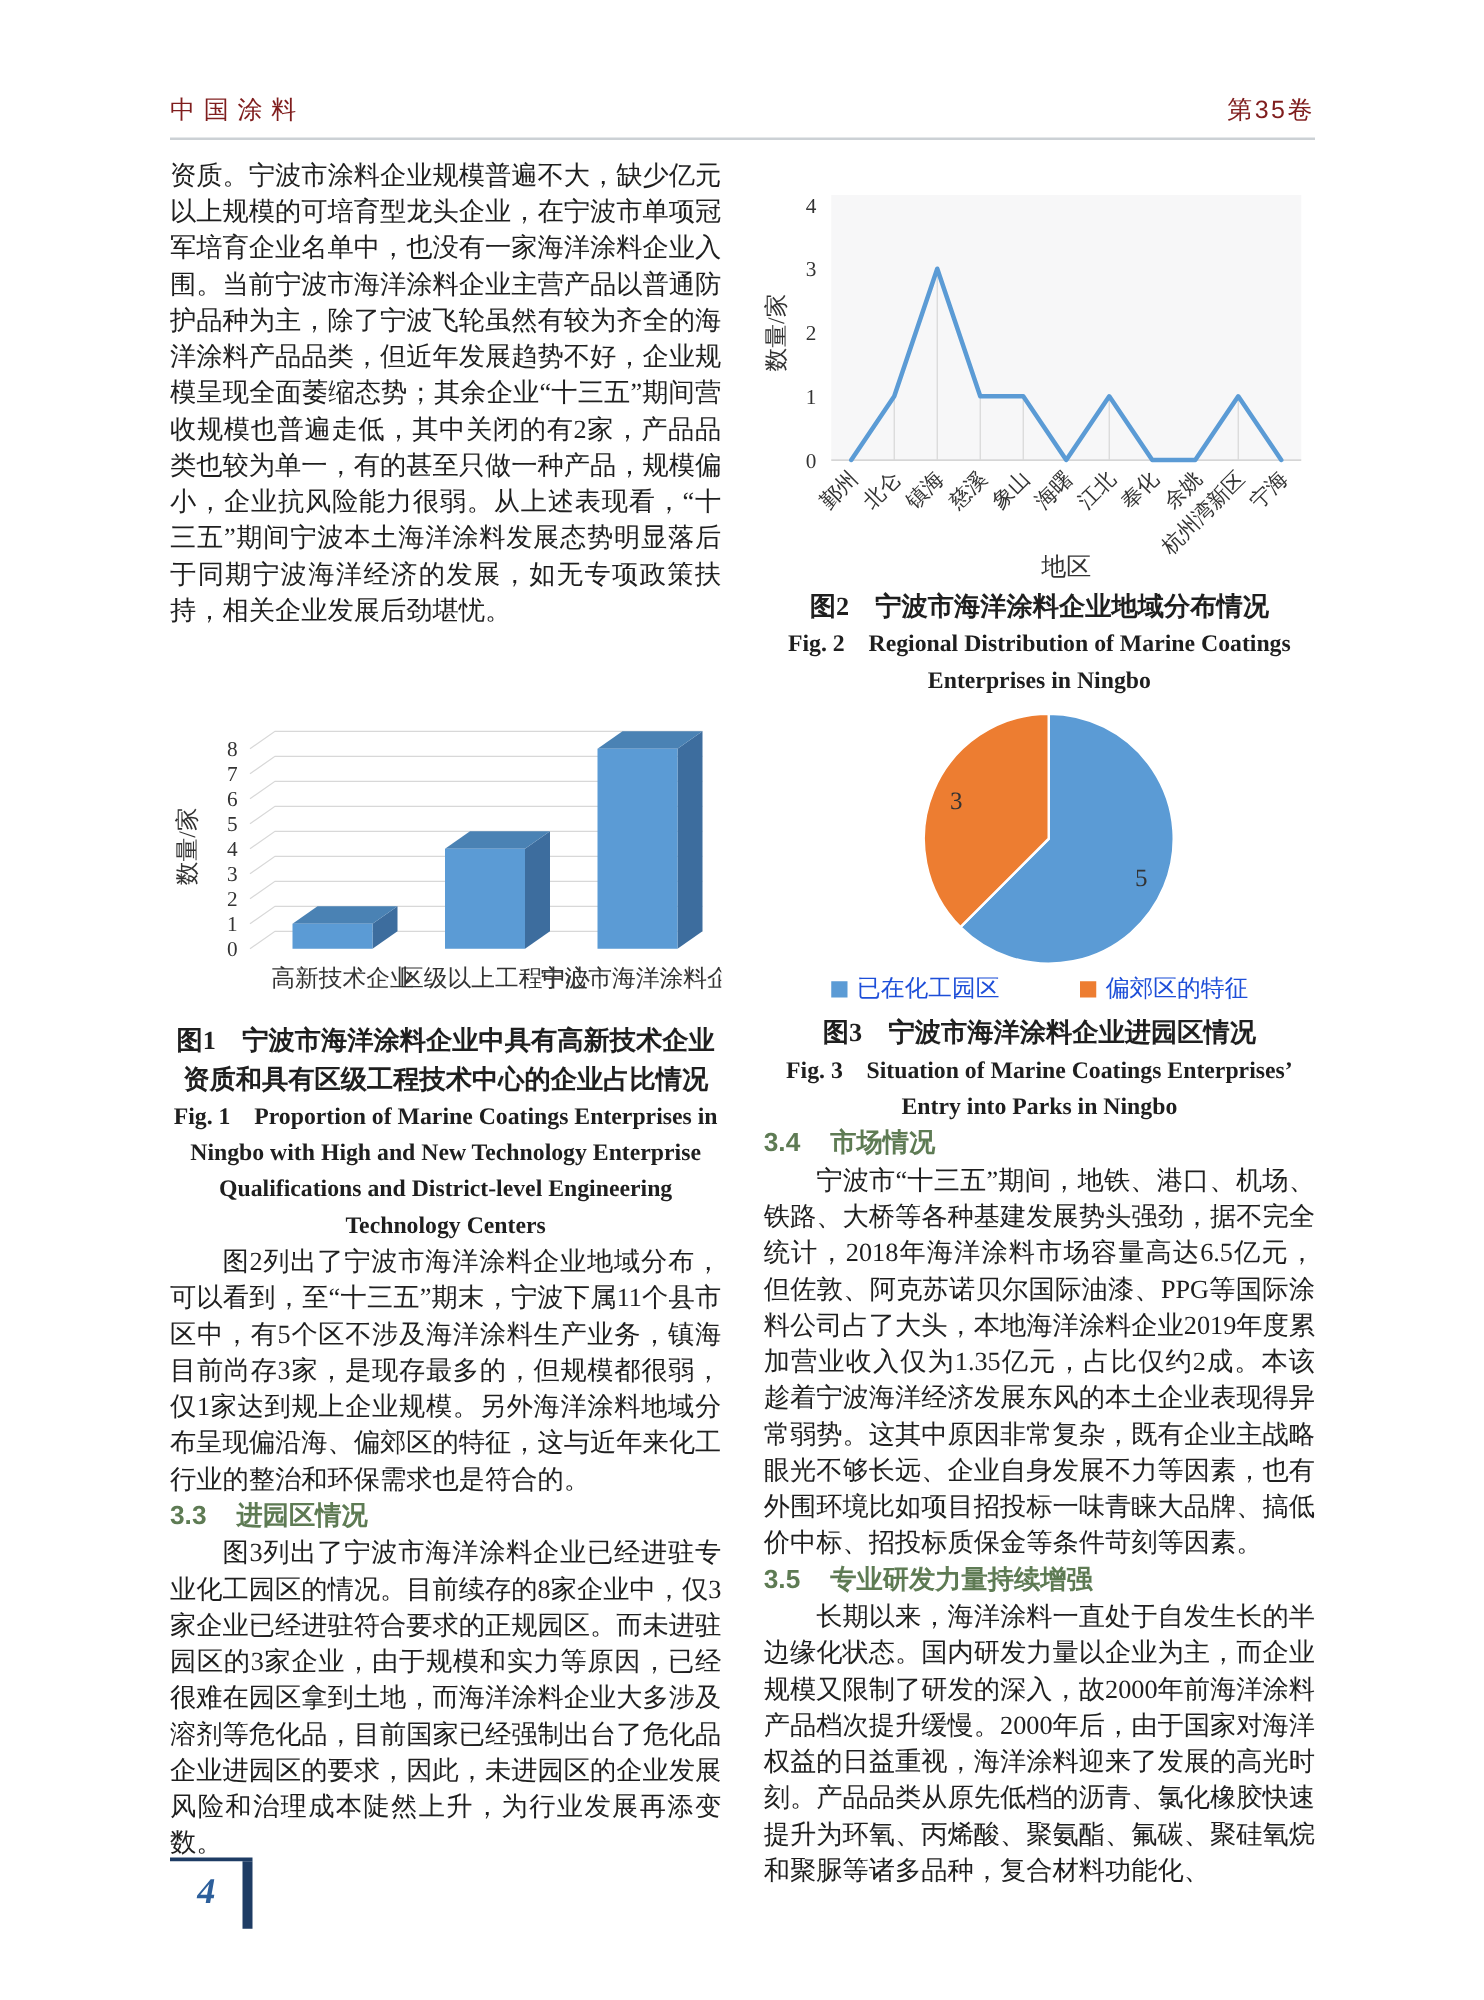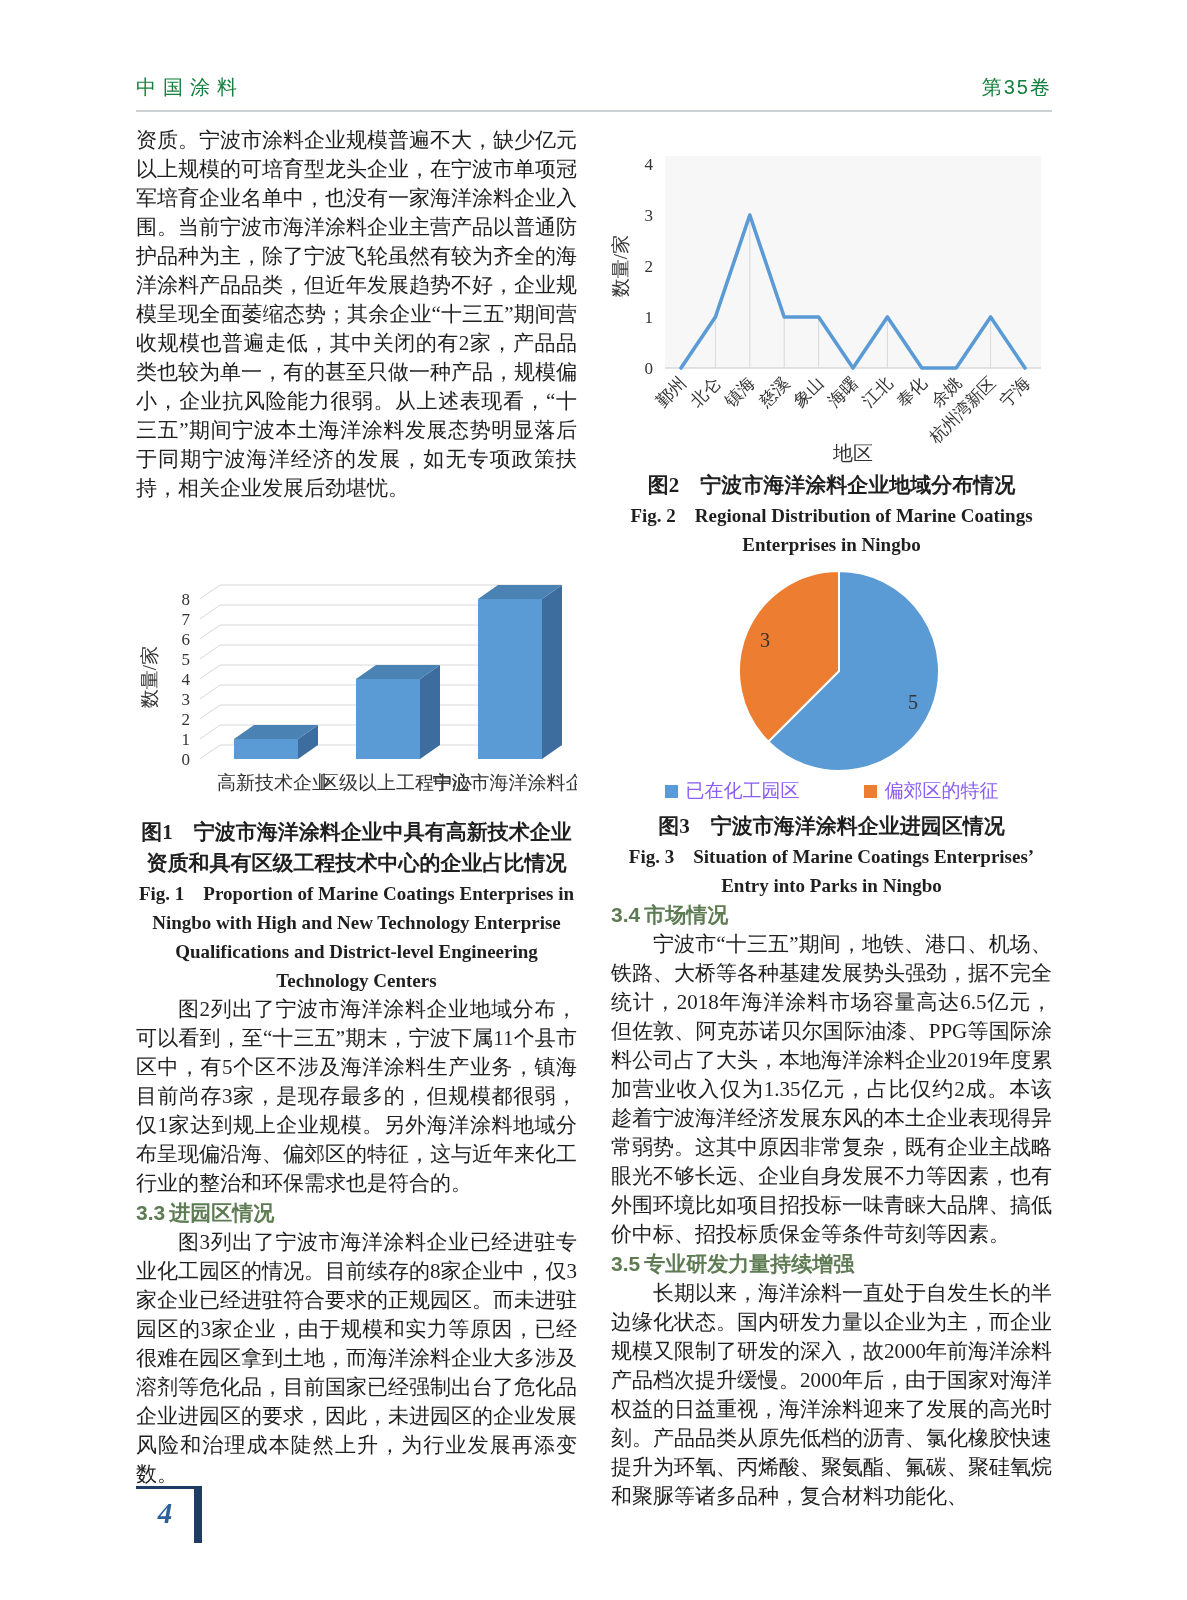--- a/index.html
+++ b/index.html
@@ -6,55 +6,55 @@
   .page{
     position:relative; width:1187px; height:1600px; background:#ffffff;
     font-family:"Liberation Serif","DejaVu Serif",serif; color:#1f1f1f; overflow:hidden;
   }
   
   .header{
     position:absolute; left:136px; right:135px; top:74px;
     display:flex; justify-content:space-between; align-items:flex-end;
     border-bottom:2px solid #ccd1d5; padding-bottom:9px;
     font-family:"Liberation Sans","DejaVu Sans",sans-serif;
-    font-size:20px; color:#15803d;
+    font-size:20px; color:#7f1d1d;
   }
   .header .jname{letter-spacing:7px;}
   .header .vol{letter-spacing:2px;}
   
   .col{position:absolute; top:126px; width:441px;}
   .col-left{left:136px;}
   .col-right{left:611px;}
   p.body{font-size:21px; line-height:29px; text-align:justify; margin:0;}
   p.indent{text-indent:2em;}
   h3.sec{
     font-family:"Liberation Sans","DejaVu Sans",sans-serif;
     font-size:21px; line-height:30px; color:#5e7b54; font-weight:700;
     margin:0; padding:0;
   }
-  h3.sec .sec-num{margin-right:4px;}
+  h3.sec .sec-num{margin-right:24px;}
   .cap{margin:0; text-align:center;}
   .cap-cn{font-size:21px; font-weight:700; line-height:31px;}
   .cap-en{font-size:19px; font-weight:700; line-height:29px;}
   .mt-chart1{margin-top:24px;}
   .mt-cap1{margin-top:12px;}
   .mt-s32{margin-top:24px; margin-bottom:4px;}
   .mt-s33{margin-top:4px; margin-bottom:4px;}
   .mt-svg2{margin-top:8px;}
   .mt-cap2{margin-top:4px;}
   .mt-svg3{margin-top:6px;}
   .mt-cap3{margin-top:8px;}
   .mt-s34{margin-top:12px; margin-bottom:4px;}
   .mt-s35{margin-top:4px; margin-bottom:4px;}
   svg{display:block;}
   svg text{font-family:"Liberation Serif","DejaVu Serif",serif; fill:#333333;}
   
   .pie-legend{
     display:flex; justify-content:center; gap:64px; margin-top:4px;
-    font-size:19px; color:#8b5cf6; height:24px; align-items:center;
+    font-size:19px; color:#1d4ed8; height:24px; align-items:center;
   }
   .pie-legend .item{display:flex; align-items:center; gap:8px;}
   .pie-legend .sw{width:13px; height:13px; display:inline-block;}
   
   .footer{position:absolute; left:136px; top:1486px; display:flex; align-items:flex-start;}
   .badge-wrap{display:flex; border-top:3px solid #1e3c64;}
   .badge-num{
     width:58px; text-align:center; font-style:italic; font-weight:700;
     font-size:29px; color:#2d5f9b; line-height:48px;
   }

